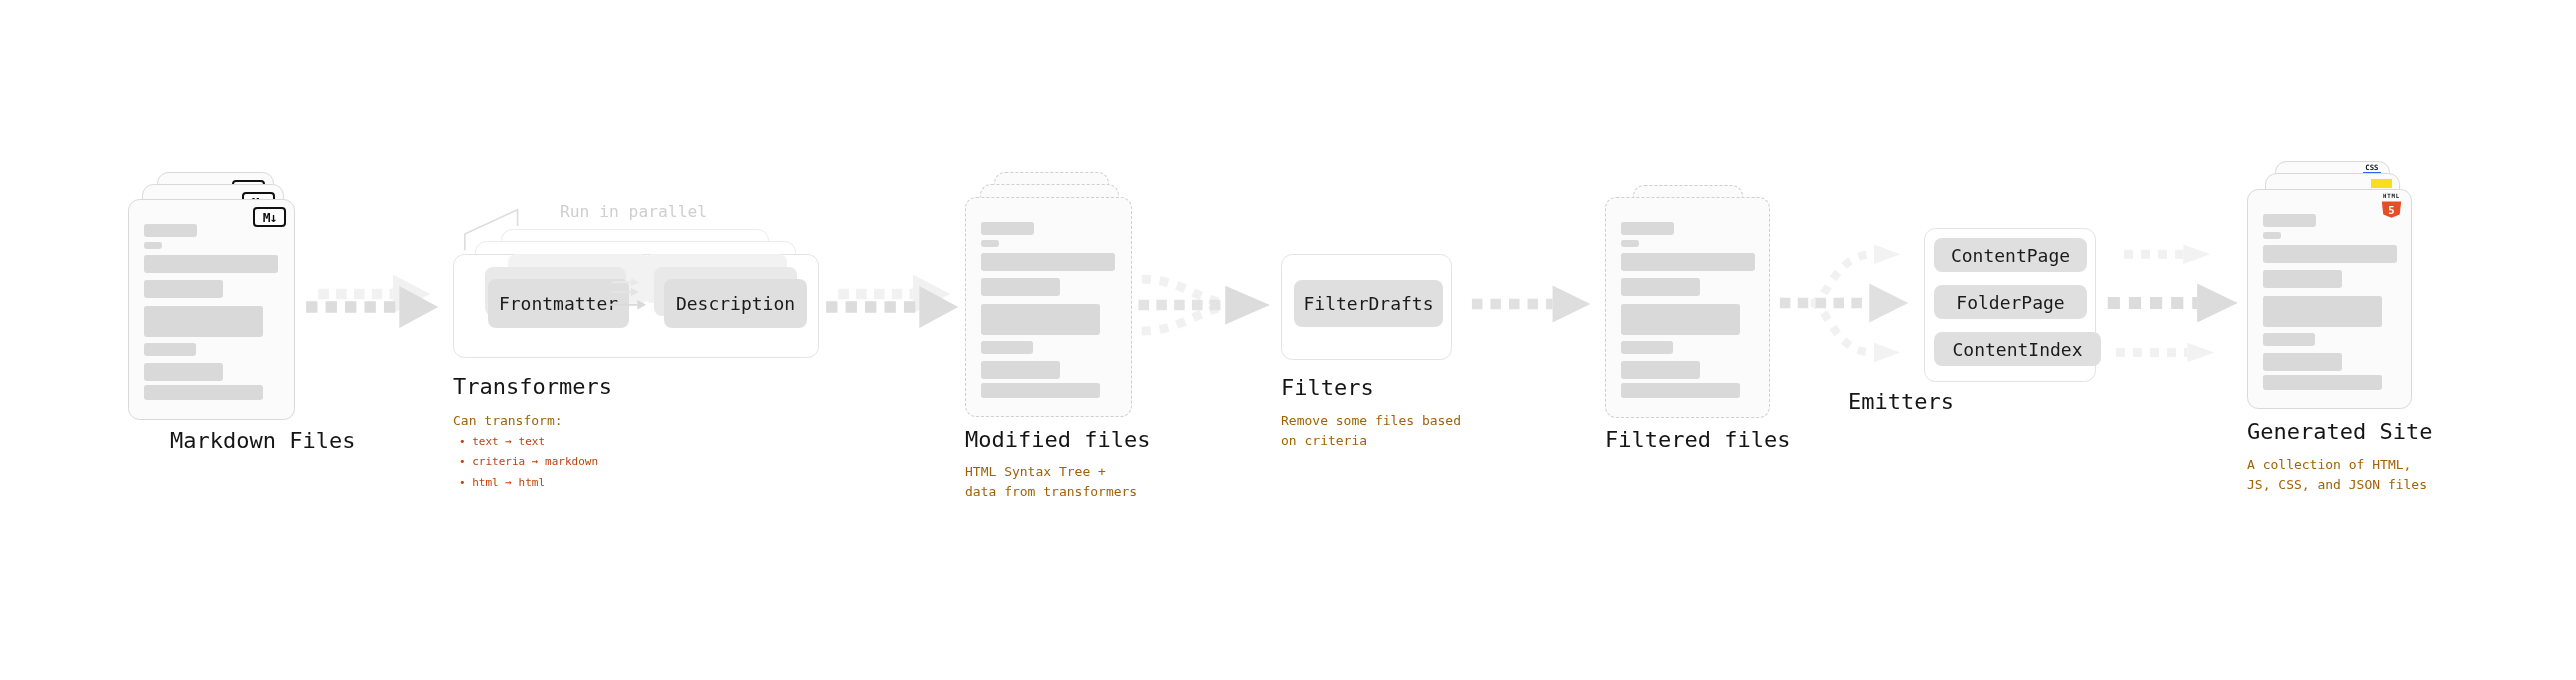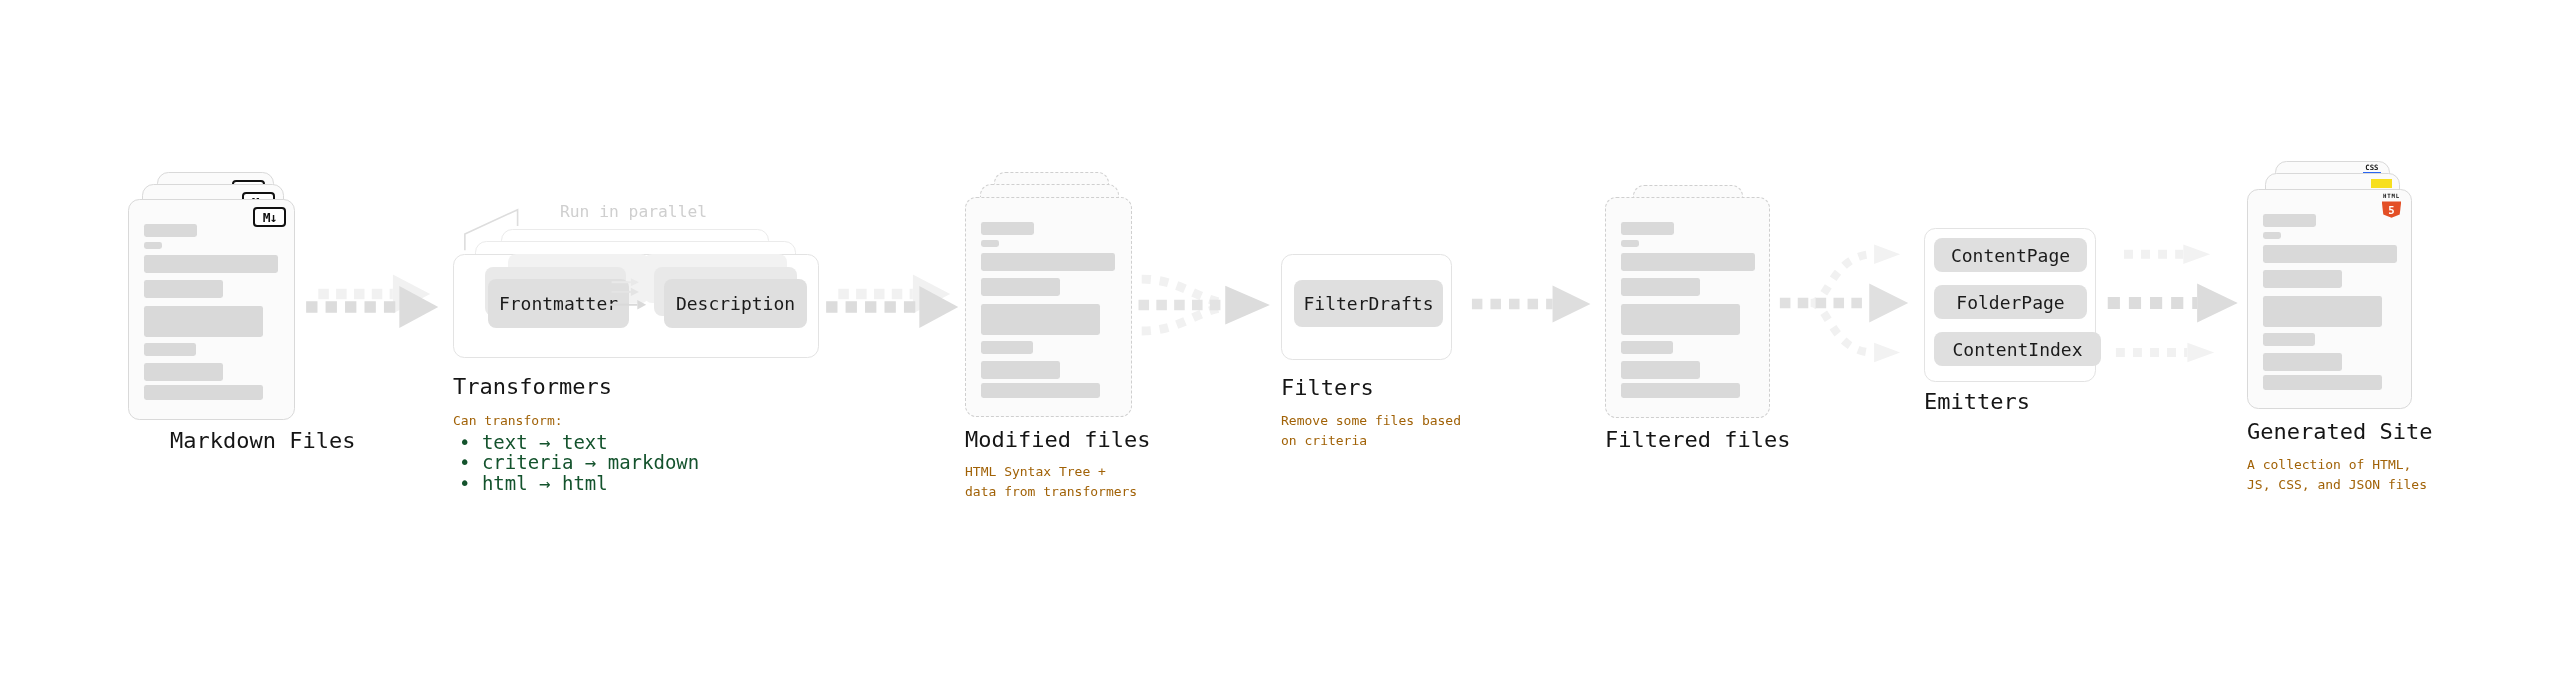--- a/index.html
+++ b/index.html
@@ -64,21 +64,21 @@
   .node{
     position:absolute;background:#dfdfdf;border-radius:8.1px;
     display:flex;align-items:center;justify-content:center;
     font-size:18px;color:#1b1b1b;box-sizing:border-box;
   }
   .node.ghost1{background:#e9e9e9;}
   .node.ghost2{background:#f2f2f2;}
   
   .stage-title{position:absolute;font-size:22px;color:#151515;white-space:nowrap;}
   .stage-sub{position:absolute;font-size:13px;line-height:20.3px;color:#a16207;white-space:pre-line;}
-  .bullet-line{font-size:19px;line-height:20.3px;color:#14532d;white-space:pre;}
+  .bullet-line{font-size:11px;line-height:20.3px;color:#c2410c;white-space:pre;}
   .annotation{position:absolute;font-size:16.3px;color:#cfcfcf;white-space:nowrap;}
   svg{position:absolute;overflow:visible;}
 </style>
 </head>
 <body>
 
 <div class="canvas">
 
   <div>
     <div class="doc" style="left:157px;top:172px;width:117px;height:221px;">
@@ -211,21 +211,21 @@
     <line x1="2" y1="80" x2="112" y2="80" stroke="#e0e0e0" stroke-width="13" stroke-dasharray="13 9"></line>
     <polygon points="112,56 160,80 112,104" fill="#e0e0e0"></polygon>
   </svg>
 
   <div>
     <div class="container-box" style="left:1924px;top:228px;width:172px;height:154px;"></div>
     <div class="node" style="left:1934px;top:238px;width:153px;height:34px;">ContentPage</div>
     <div class="node" style="left:1934px;top:285px;width:153px;height:34px;">FolderPage</div>
     <div class="node" style="left:1934px;top:332px;width:167px;height:34px;">ContentIndex</div>
   </div>
-  <div class="stage-title" style="left:1924px;top:389px;">Emitters</div>
+  <div class="stage-title" style="left:1848px;top:389px;">Emitters</div>
 
   <svg style="left:2106px;top:238px;" width="140" height="130" viewBox="0 0 172 160">
     <line x1="22" y1="20" x2="95" y2="20" stroke="#f1f1f1" stroke-width="11" stroke-dasharray="11 10"></line>
     <polygon points="95,8 128,20 95,32" fill="#f2f2f2"></polygon>
     <line x1="2" y1="80" x2="112" y2="80" stroke="#dcdcdc" stroke-width="15" stroke-dasharray="15 11"></line>
     <polygon points="112,56 162,80 112,104" fill="#dcdcdc"></polygon>
     <line x1="12" y1="141" x2="100" y2="141" stroke="#f1f1f1" stroke-width="11" stroke-dasharray="11 10"></line>
     <polygon points="100,129 133,141 100,153" fill="#f2f2f2"></polygon>
   </svg>
 

